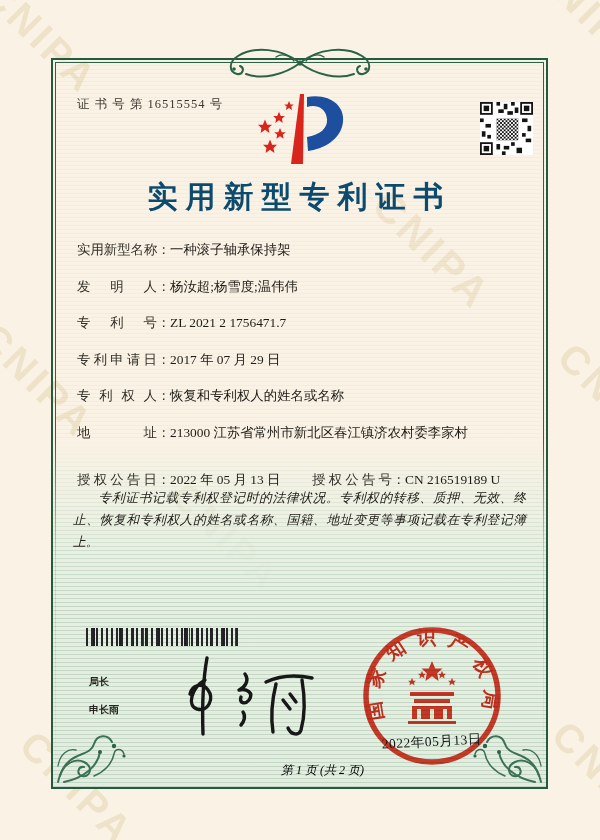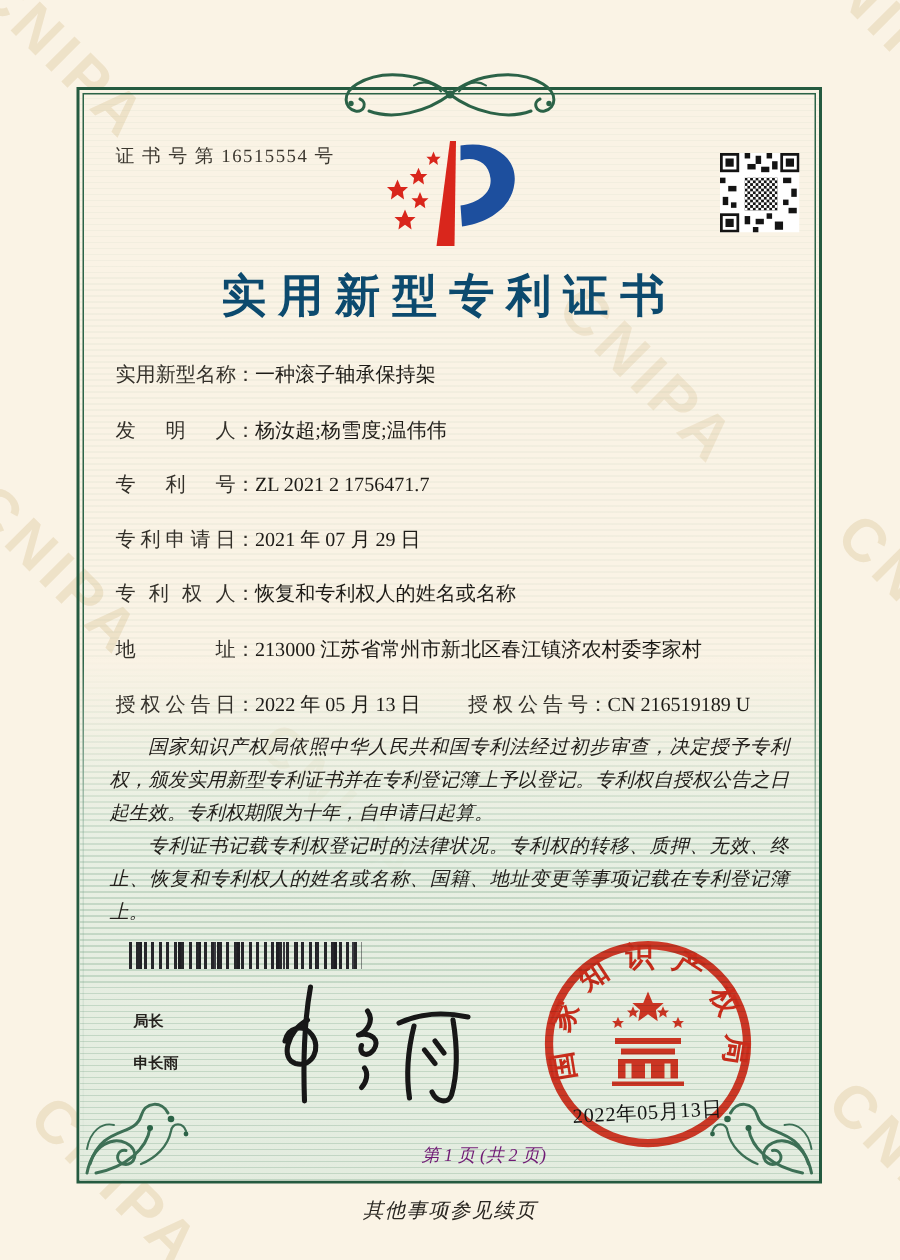--- a/index.html
+++ b/index.html
@@ -46,40 +46,40 @@
   .qr{position:absolute;left:427px;top:42px;width:53px;height:53px;z-index:4;}
   .title{position:absolute;left:0;right:0;top:117px;text-align:center;font-size:30px;font-weight:bold;
          color:#0c4a6e;letter-spacing:8px;z-index:4;}
 
   
   .fields{position:absolute;left:24px;right:18px;top:182px;z-index:4;font-size:13.4px;color:#26231f;}
   .frow{height:36.6px;line-height:15px;white-space:nowrap;}
   .flabel{display:inline-block;width:80px;text-align:justify;text-align-last:justify;vertical-align:top;color:#33302a;}
   .fcolon{display:inline-block;width:13px;vertical-align:top;color:#33302a;}
   .fvalue{display:inline-block;vertical-align:top;color:#1d1b17;}
-  .grant{display:flex;}
+  .grant{display:flex;align-items:center;}
   .grant .pair{white-space:nowrap;}
   .grant .pair.left{width:235px;}
 
   
   .body-text{position:absolute;left:20px;right:20px;top:428px;z-index:4;font-size:12.8px;line-height:21.9px;
              color:#23201c;text-align:justify;font-style:italic;}
   .body-text p{margin:0;text-indent:2em;}
 
   
   .barcode{position:absolute;left:33px;top:568px;width:155px;height:18px;z-index:4;
     background:
       repeating-linear-gradient(90deg,#26262a 0 2px,transparent 2px 5px),
       repeating-linear-gradient(90deg,transparent 0 7px,#1f1f23 7px 9px,transparent 9px 13px),
       repeating-linear-gradient(90deg,transparent 0 11px,#3a3a40 11px 12px,transparent 12px 23px);}
   .signer{position:absolute;left:36px;top:608px;z-index:4;font-family:"Liberation Sans","DejaVu Sans",sans-serif;
           font-size:10px;font-weight:600;color:#26231f;line-height:28px;}
   .signature{position:absolute;left:118px;top:586px;z-index:5;}
   .seal{position:absolute;left:303px;top:562px;z-index:5;mix-blend-mode:multiply;}
-  .page-number{position:absolute;left:0;right:0;top:702px;text-align:center;font-size:12px;color:#701a75;
+  .page-number{position:absolute;left:0;right:0;top:702px;text-align:center;font-size:12px;color:#000000;
                font-style:italic;z-index:4;padding-left:46px;}
 
   .continuation{position:absolute;left:0;right:0;top:798px;text-align:center;font-size:13.5px;color:#2a2722;
                 font-style:italic;z-index:2;letter-spacing:1px;}
 </style>
 </head>
 <body>
 
 <div class="page">
 
@@ -204,40 +204,39 @@
         <div class="frow">
           <span class="flabel">实用新型名称</span><span class="fcolon">：</span><span class="fvalue">一种滚子轴承保持架</span>
         </div>
         <div class="frow">
           <span class="flabel">发明人</span><span class="fcolon">：</span><span class="fvalue">杨汝超;杨雪度;温伟伟</span>
         </div>
         <div class="frow">
           <span class="flabel">专利号</span><span class="fcolon">：</span><span class="fvalue">ZL 2021 2 1756471.7</span>
         </div>
         <div class="frow">
-          <span class="flabel">专利申请日</span><span class="fcolon">：</span><span class="fvalue">2021 年 07 月 29 日</span>
+          <span class="flabel">专利申请日</span><span class="fcolon">：</span><span class="fvalue">2017 年 07 月 29 日</span>
         </div>
         <div class="frow">
           <span class="flabel">专利权人</span><span class="fcolon">：</span><span class="fvalue">恢复和专利权人的姓名或名称</span>
         </div>
         <div class="frow">
           <span class="flabel">地址</span><span class="fcolon">：</span><span class="fvalue">213000 江苏省常州市新北区春江镇济农村委李家村</span>
         </div>
         <div class="frow grant">
           <span class="pair left">
             <span class="flabel">授权公告日</span><span class="fcolon">：</span><span class="fvalue">2022 年 05 月 13 日</span>
           </span>
           <span class="pair right">
             <span class="flabel">授权公告号</span><span class="fcolon">：</span><span class="fvalue">CN 216519189 U</span>
           </span>
         </div>
       </div>
 
       <div class="body-text">
-        <p>国家知识产权局依照中华人民共和国专利法经过初步审查，决定授予专利权，颁发实用新型专利证书并在专利登记簿上予以登记。专利权自授权公告之日起生效。专利权期限为十年，自申请日起算。</p>
         <p>专利证书记载专利权登记时的法律状况。专利权的转移、质押、无效、终止、恢复和专利权人的姓名或名称、国籍、地址变更等事项记载在专利登记簿上。</p>
       </div>
 
       <div class="barcode"></div>
 
       <div class="signer">
         <div>局长</div>
         <div>申长雨</div>
       </div>
 
@@ -278,14 +277,13 @@
           <rect x="87" y="87" width="4" height="10" fill="#fdf9ef"></rect>
           <rect x="52" y="99" width="48" height="3"></rect>
         </g>
         <text x="76" y="124" text-anchor="middle" font-size="13.5" fill="#171717" letter-spacing="0.5" transform="rotate(-3 76 124)" font-family="'Liberation Serif',serif">2022年05月13日</text>
       </svg>
 
       <div class="page-number">第 1 页 (共 2 页)</div>
     </div>
   </div>
 
-  <div class="continuation">其他事项参见续页</div>
 </div>
 
 </body></html>

